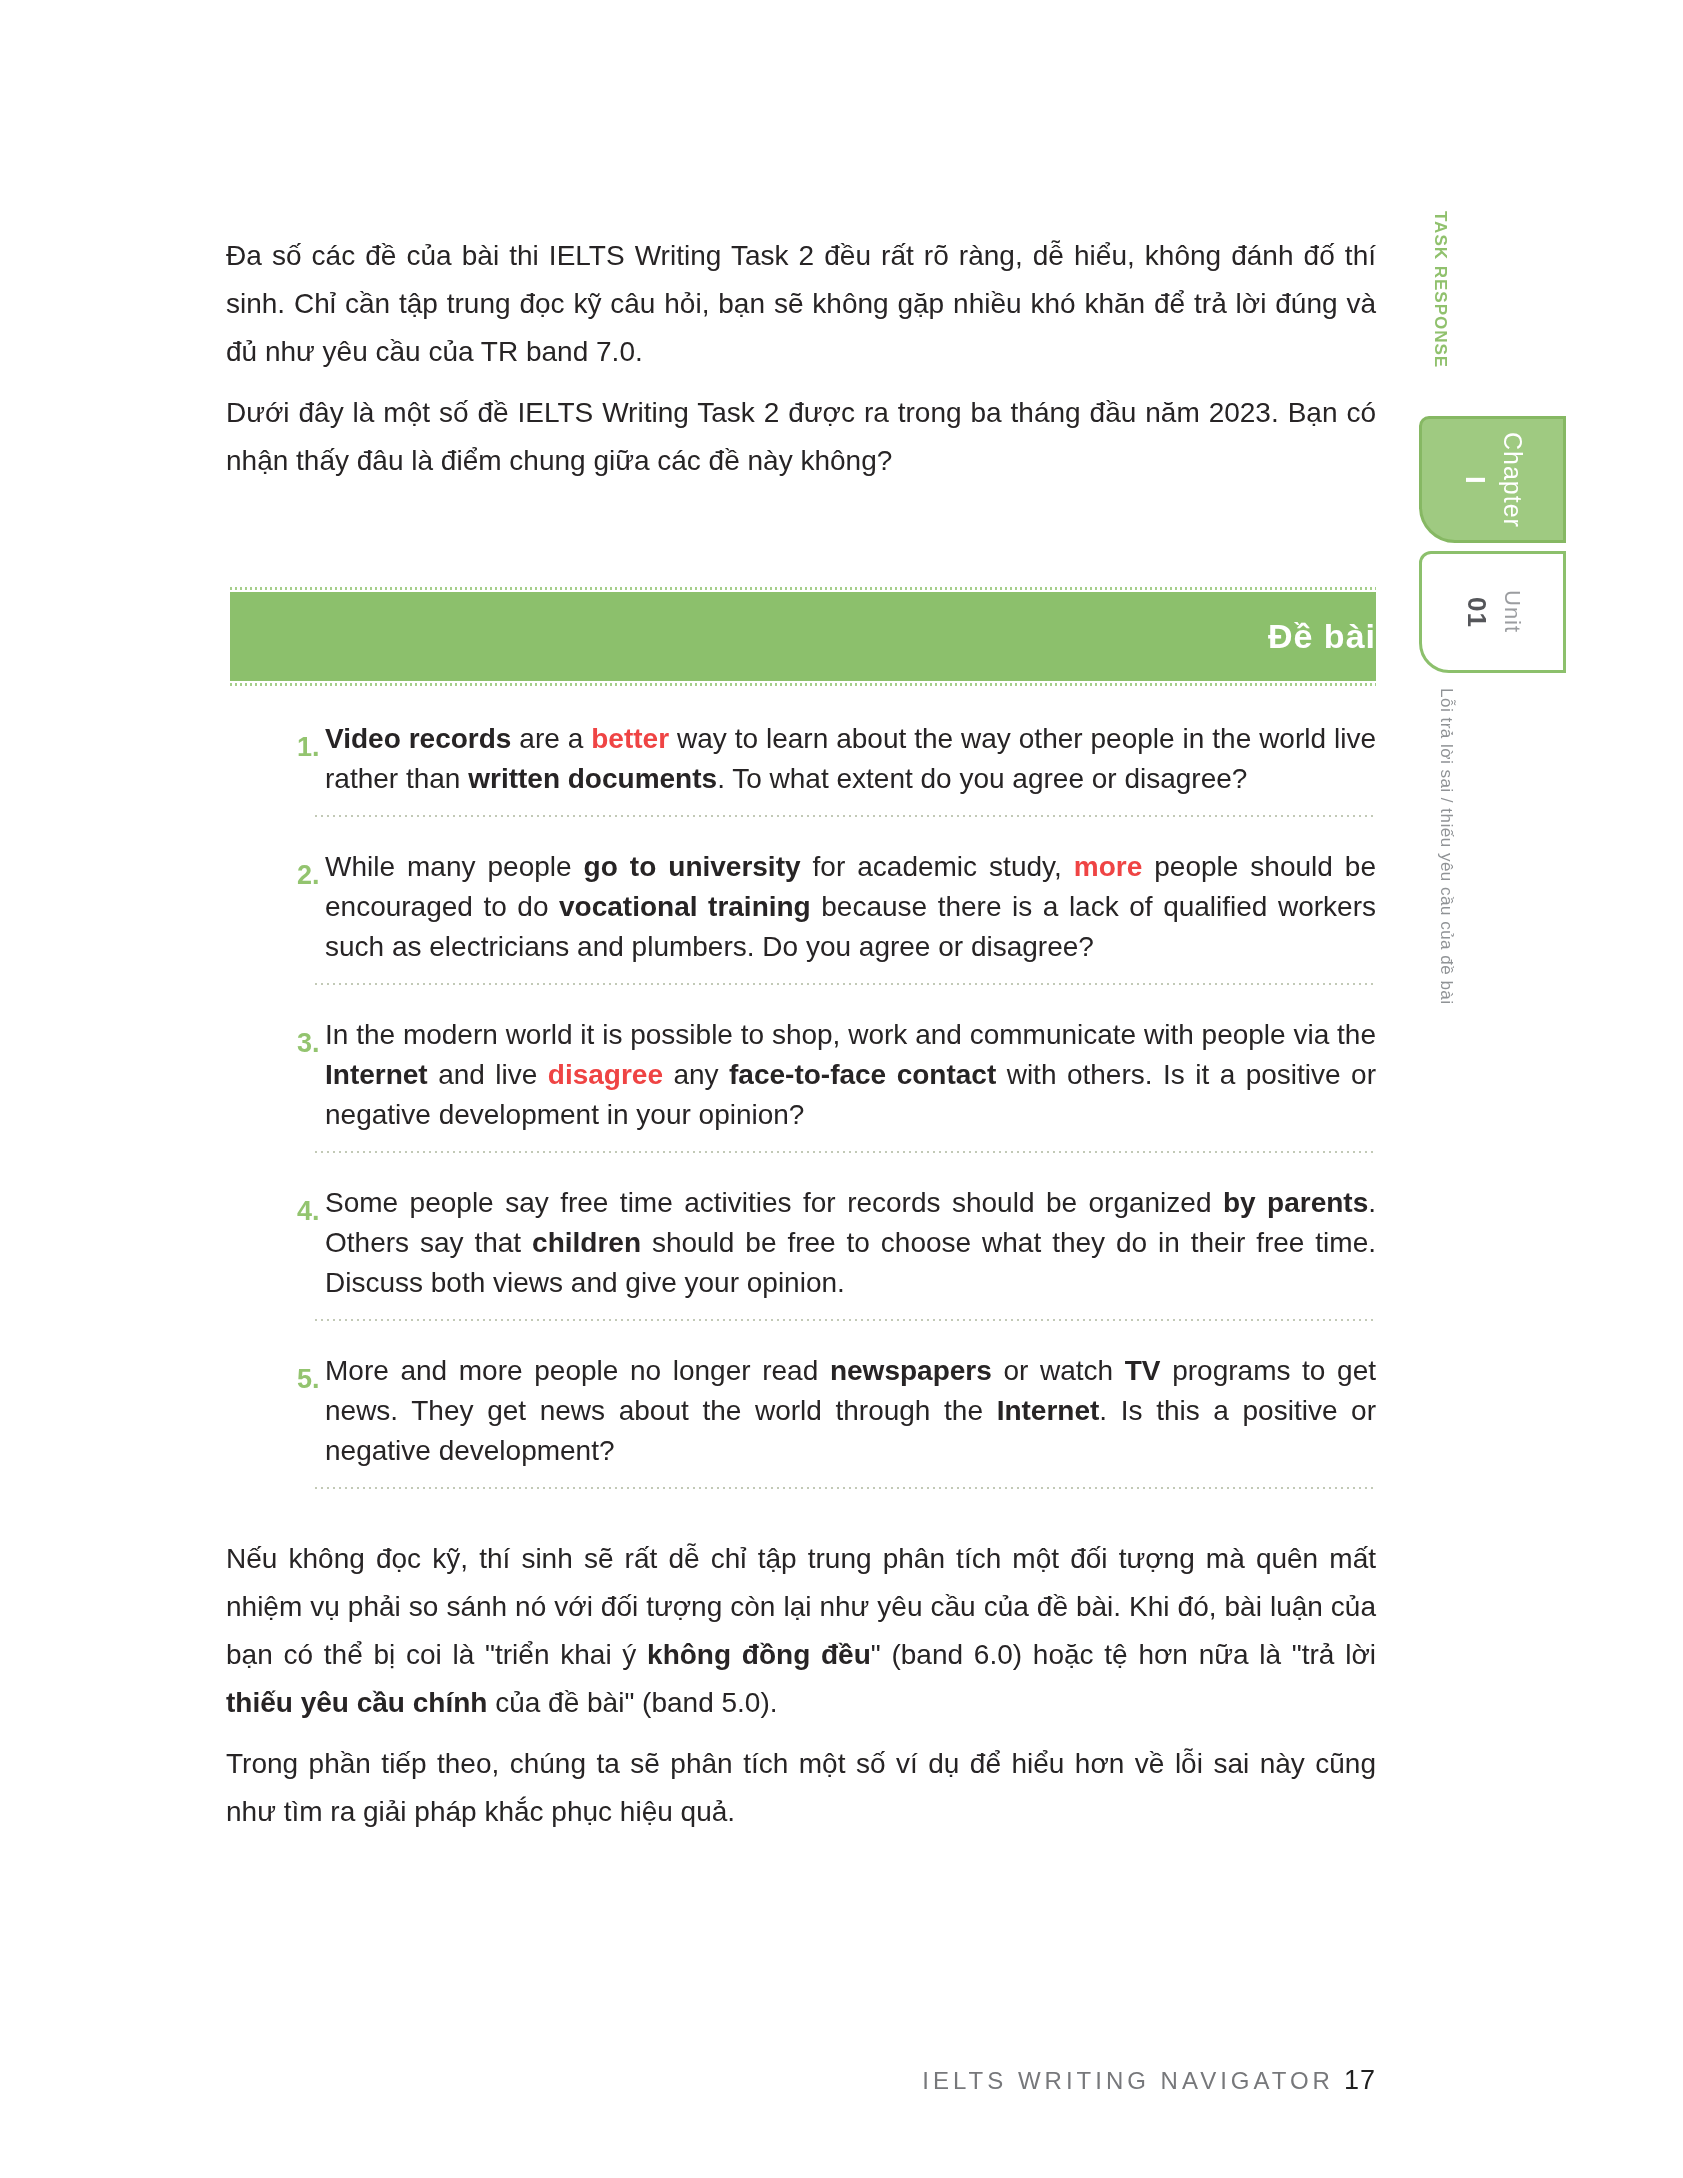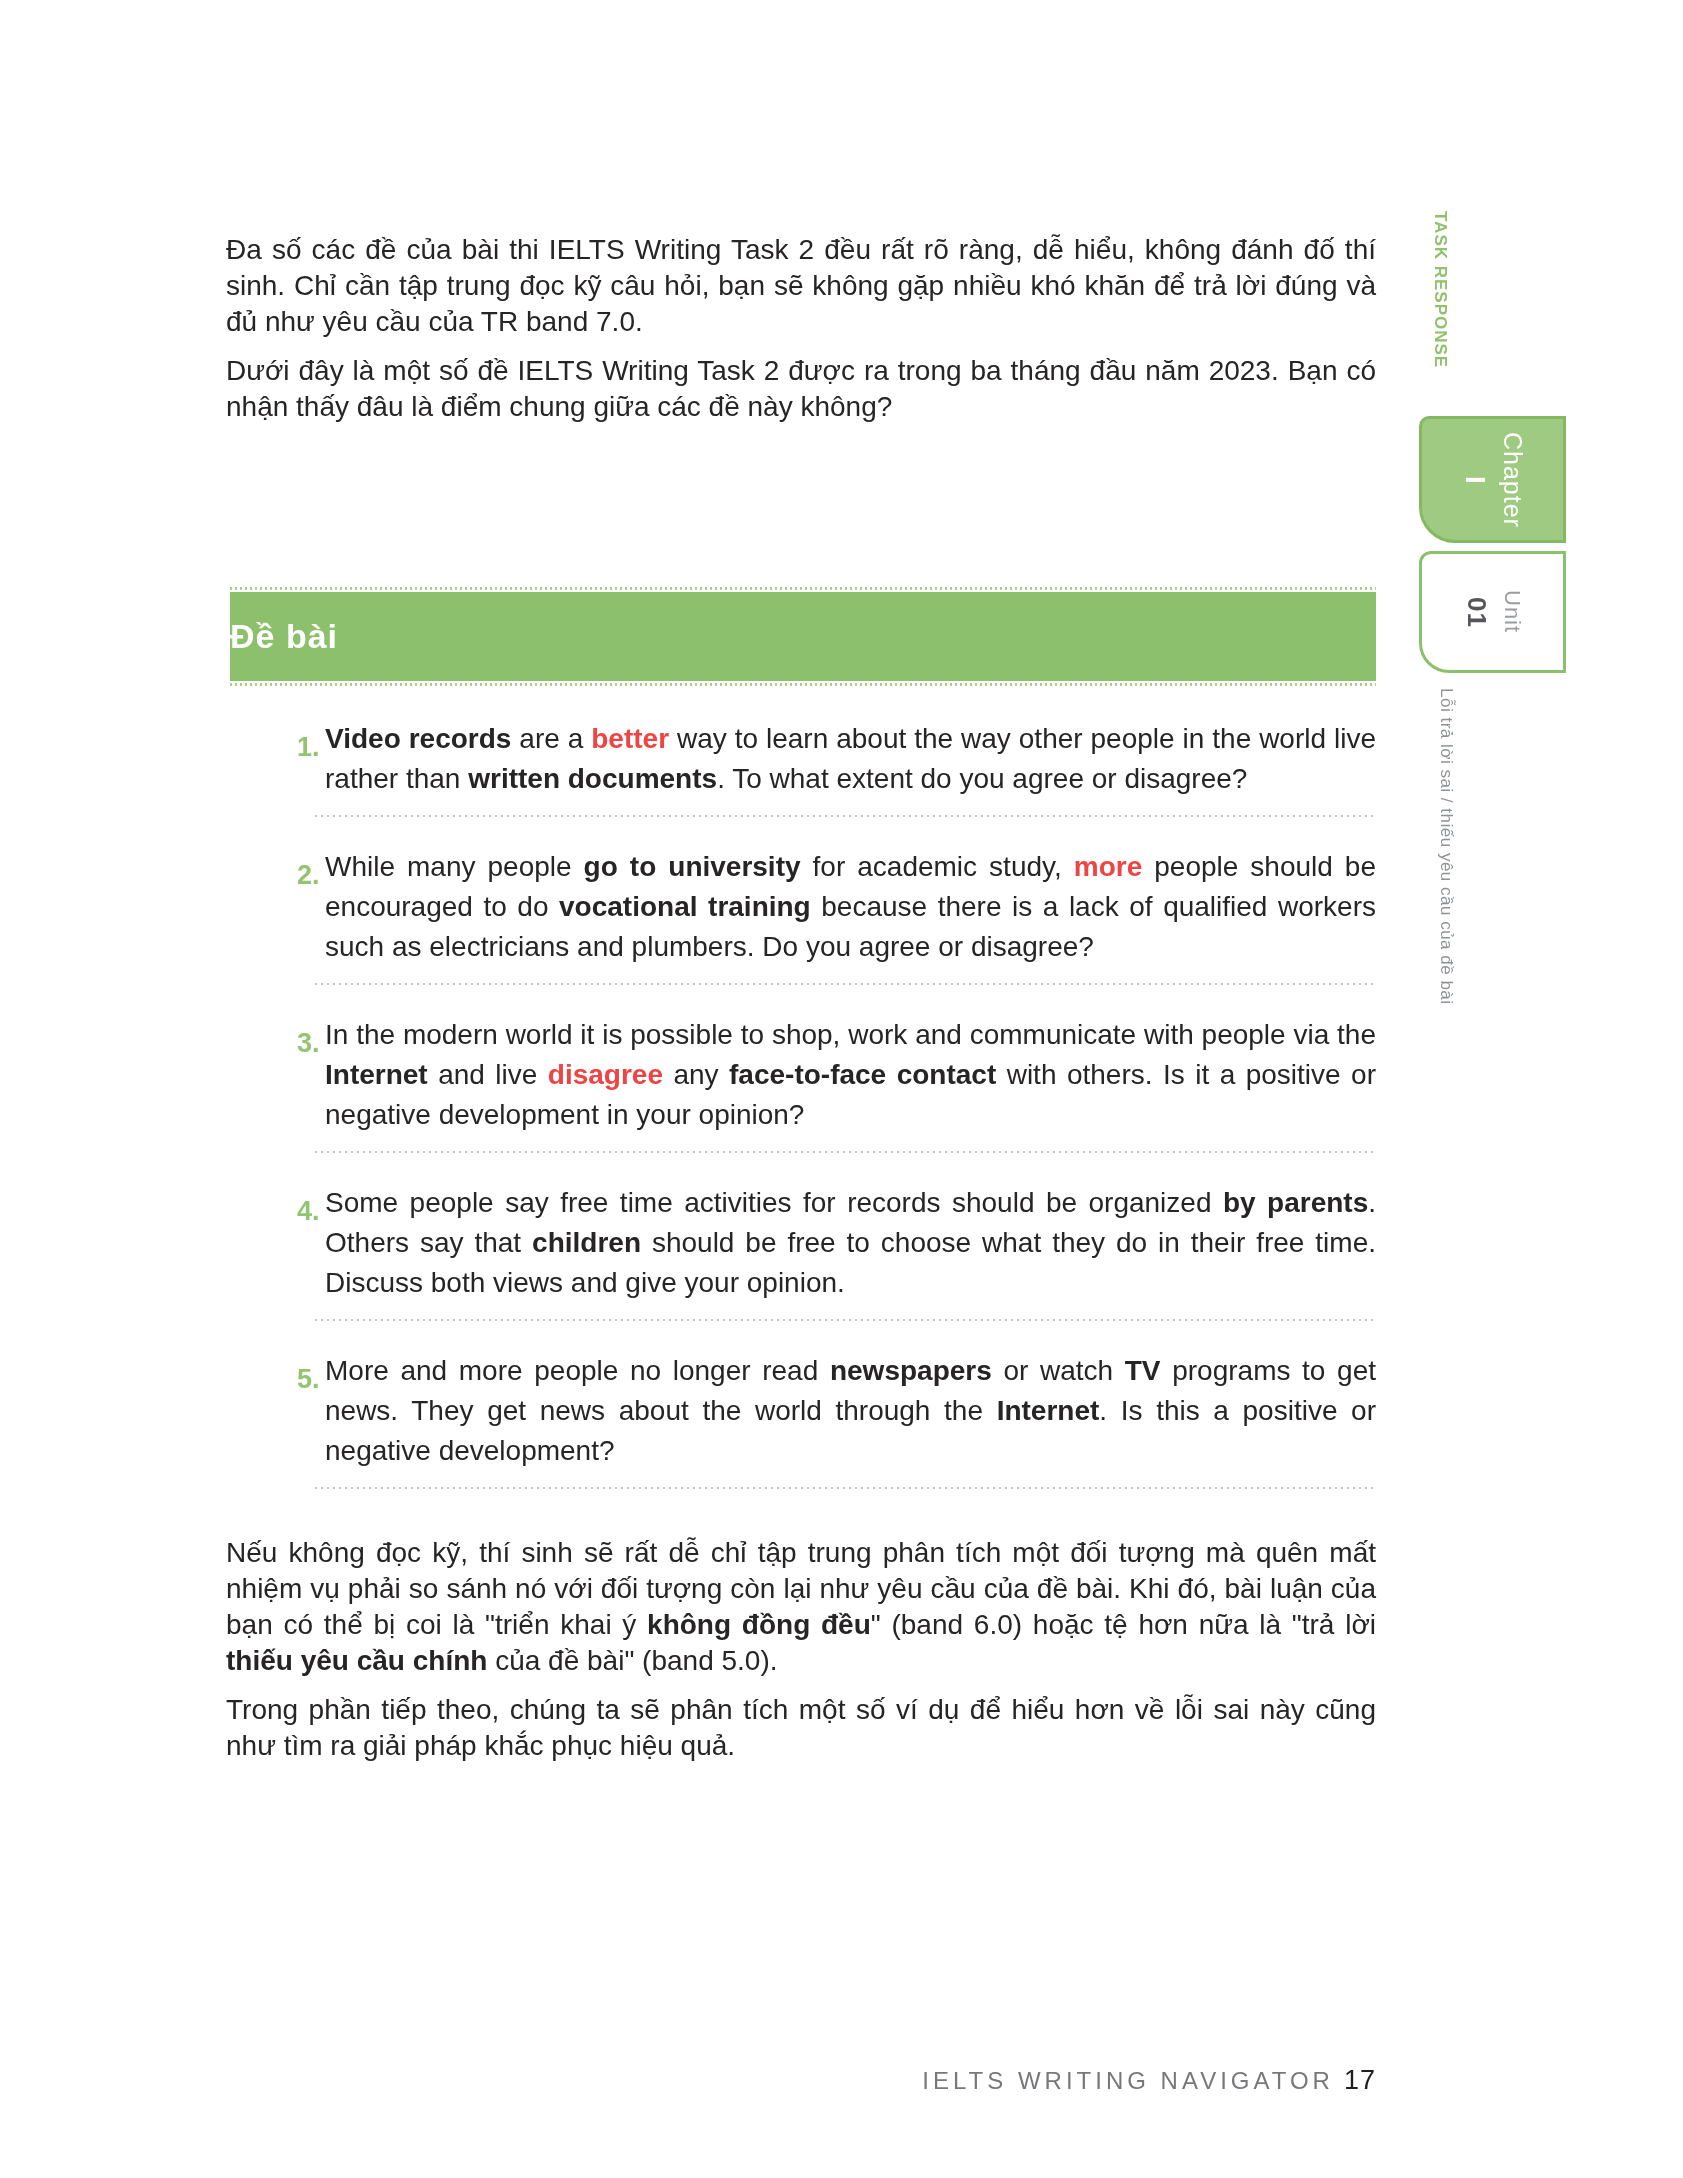--- a/index.html
+++ b/index.html
@@ -6,28 +6,28 @@
   .page {
     position:relative; width:1683px; height:2178px; margin:0 auto;
     background:#ffffff; overflow:hidden;
     font-family:"Liberation Sans","DejaVu Sans",sans-serif;
     color:#272425;
   }
   
   .txtblock { position:absolute; left:226px; width:1150px; }
   #intro   { top:232px; }
   #closing { top:1535px; }
-  .para { font-size:28px; line-height:36px; text-align:justify; margin:0 0 13px 0; }
+  .para { font-size:28px; line-height:48px; text-align:justify; margin:0 0 13px 0; }
   .b { font-weight:bold; }
   .g { color:#ef4444; font-weight:bold; }
 
   
   #banner {
     position:absolute; left:230px; top:592px; width:1146px; height:89px;
-    background:#8cc06c; display:flex; align-items:center; justify-content:flex-start;
+    background:#8cc06c; display:flex; align-items:center; justify-content:flex-end;
   }
   #banner::before, #banner::after {
     content:""; position:absolute; left:0; right:0; height:3px;
     background:repeating-linear-gradient(90deg,#a6cf8b 0 2px, transparent 2px 5px);
   }
   #banner::before { top:-5px; }
   #banner::after  { bottom:-5px; }
   .banner-title { color:#ffffff; font-size:34px; font-weight:bold; letter-spacing:1px; }
 
   

